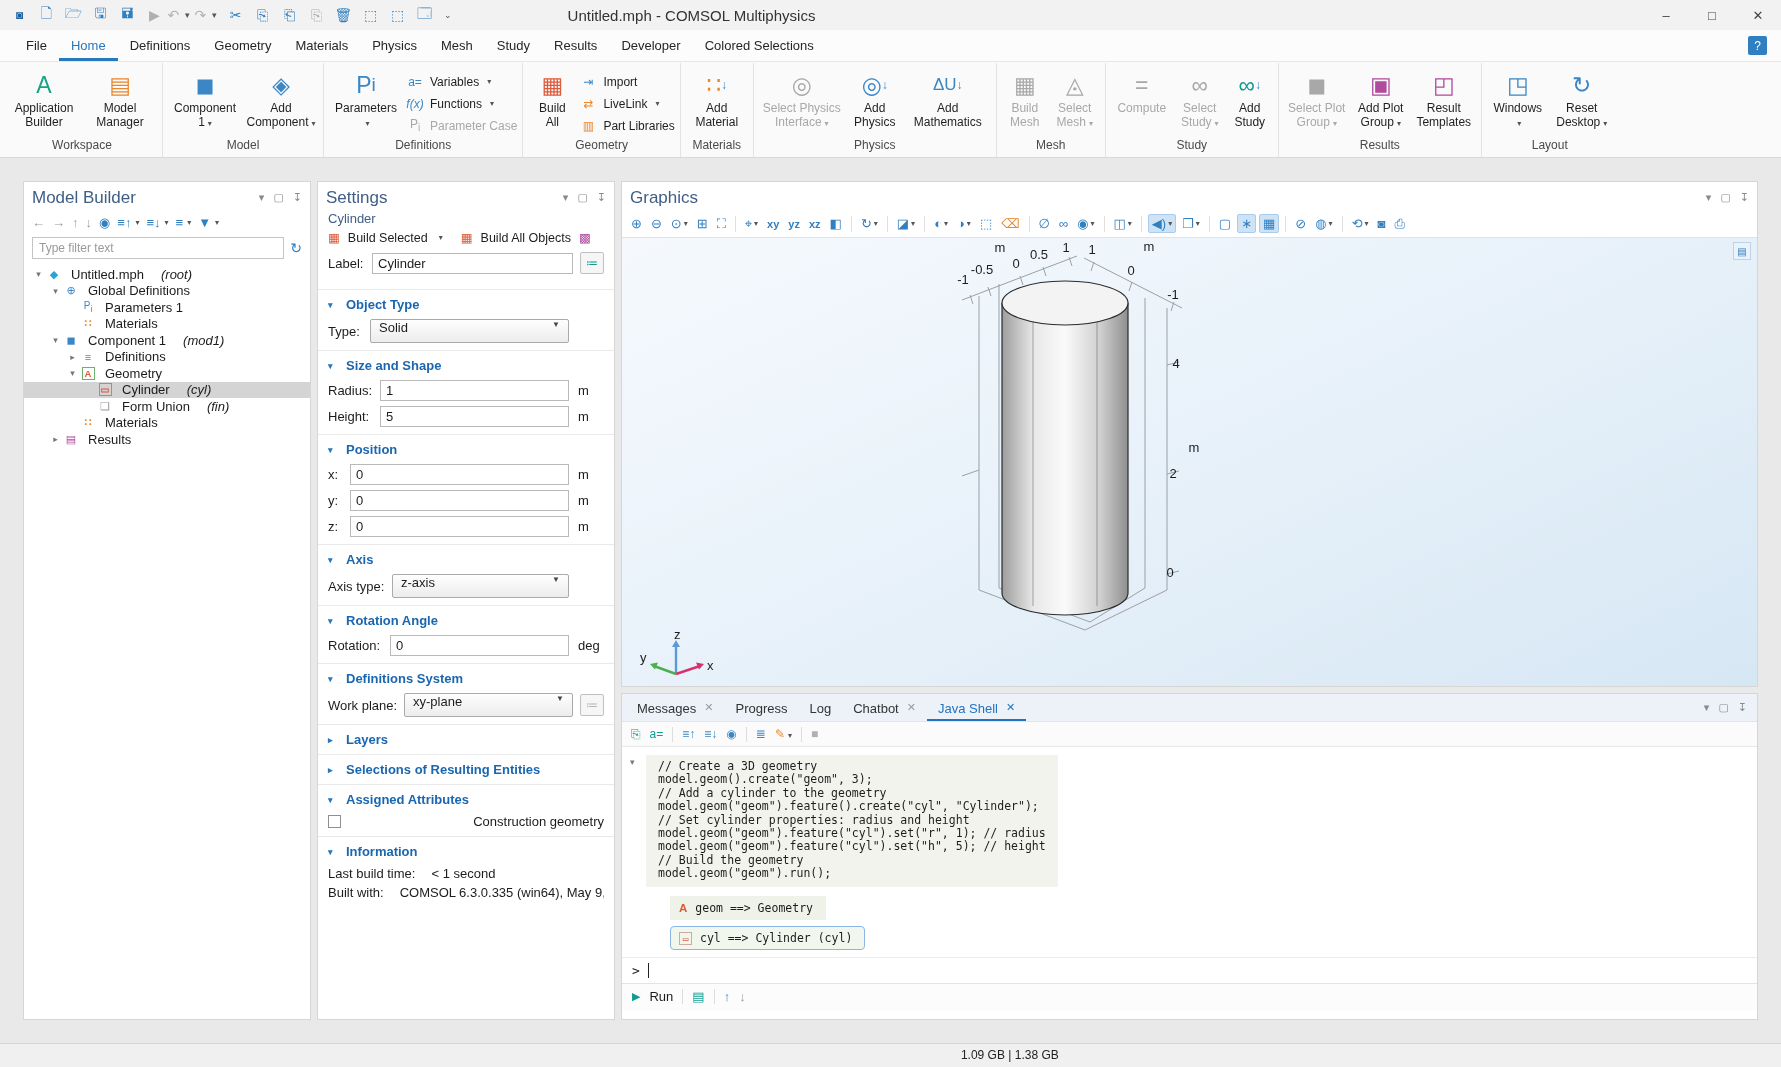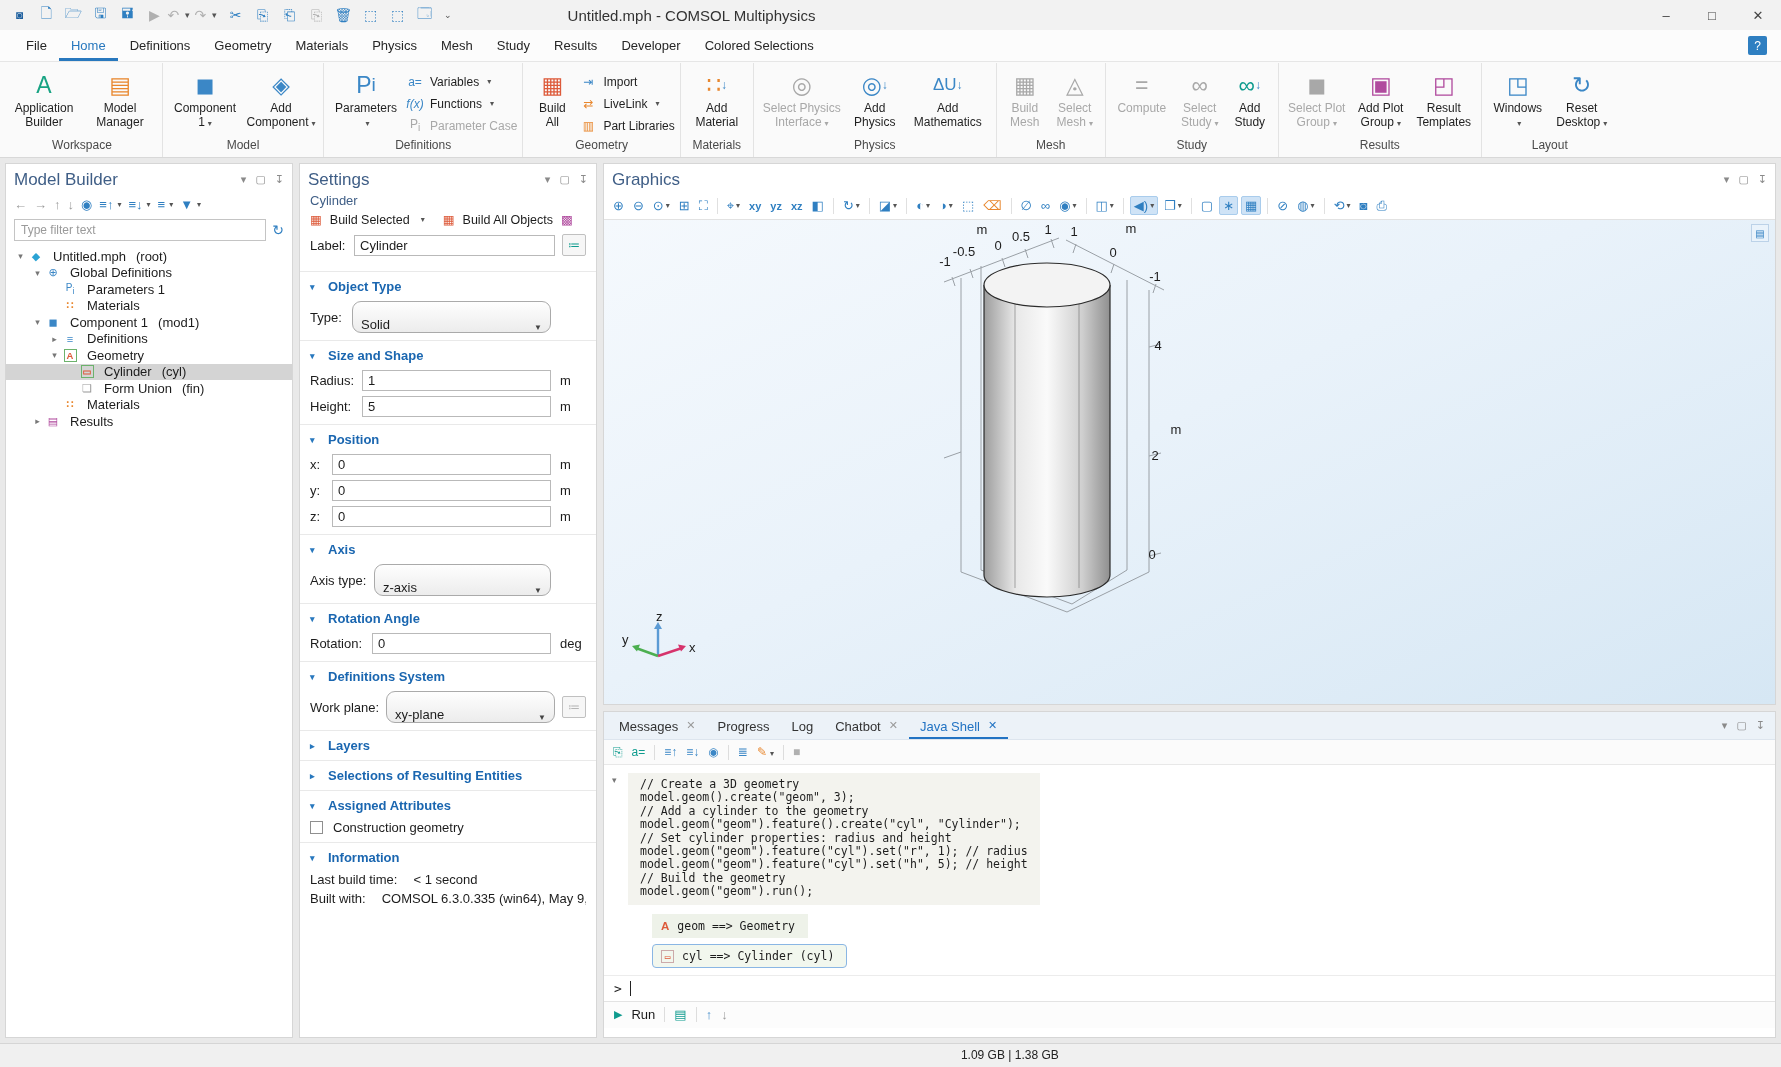--- a/index.html
+++ b/index.html
@@ -32,59 +32,59 @@
   .rcol2 { display:flex; flex-direction:column; justify-content:flex-start; gap:3px; padding-top:4px; }
   .rsm { display:flex; align-items:center; gap:5px; font-size:12px; height:19px; white-space:nowrap; color:#1f1f1f; }
   .rsm .sic { width:20px; text-align:center; font-size:12px; }
   .chev { font-size:8px; color:#555; margin-left:3px; }
   .dis, .dis * { color:#a8a8a8 !important; }
   .c-blue{color:#3b87c6;} .c-or{color:#e8872e;} .c-red{color:#dd5a3a;} .c-grn{color:#18a383;}
   .c-mag{color:#b04b9e;} .c-teal{color:#0f9b8e;}
   .fnit { font-style:italic; }
 
   
-  .ws { display:grid; grid-template-columns:288px 298px 1fr; gap:6px; padding:5px; height:885px; }
+  .ws { display:grid; grid-template-columns:288px 298px 1fr; gap:6px; padding:23px; height:885px; }
   .panel { background:#fff; border:1px solid #d6d6d6; display:flex; flex-direction:column; min-width:0; overflow:hidden; }
   .phead { height:28px; display:flex; align-items:center; padding:3px 8px 0; flex:none; }
   .ptitle { font-size:17px; color:#3f5e86; }
   .pctl { margin-left:auto; display:flex; gap:9px; color:#8a8a8a; font-size:11px; }
   .pctl span { cursor:default; }
 
   
   .mbtools { height:25px; display:flex; align-items:center; gap:7px; padding:0 8px; font-size:13px; color:#2f7fc1; flex:none; }
   .mbtools .tchev2 { font-size:8px; color:#555; margin-left:-3px; }
   .filterrow { display:flex; gap:6px; padding:2px 8px 4px; align-items:center; flex:none; }
   .filterrow input { flex:1; height:22px; border:1px solid #c4c4c4; font-size:12px; padding:0 6px; color:#333; font-family:"Liberation Sans",sans-serif; }
   .filterrow input::placeholder { color:#9a9a9a; }
   .refr { color:#2f7fc1; font-size:14px; }
   .tree { flex:1; overflow:hidden; padding-top:3px; font-size:13px; }
   .trow { height:16.5px; display:flex; align-items:center; white-space:nowrap; }
   .trow.sel { background:#d4d4d4; }
   .texp { width:13px; text-align:center; color:#777; font-size:9px; flex:none; }
   .tic { width:18px; text-align:center; font-size:11px; flex:none; }
   .tlbl { margin-left:8px; }
-  .tsuf { margin-left:10px; }
+  .tsuf { font-style:italic; margin-left:17px; }
   .icbox { display:inline-block; width:13px; height:13px; line-height:11px; text-align:center; border:1px solid #6cb26c; font-size:9.5px; font-weight:bold; }
 
   
   .sethead { padding:0 10px; flex:none; }
   .subt { font-size:13px; color:#3f5e86; margin:1px 0 4px; }
   .stools { display:flex; align-items:center; gap:8px; font-size:12.5px; margin-bottom:7px; }
   .sbody { flex:1; overflow:hidden; padding:0 10px 6px; }
   .sep { height:1px; background:#e9e9e9; margin:7px -10px; }
   .shead { display:flex; align-items:center; gap:8px; color:#1a66b0; font-weight:bold; font-size:13px; margin:4px 0 7px; }
   .shead .sc { color:#2878be; font-size:9px; width:10px; }
   .frow { display:flex; align-items:center; margin:5px 0; }
   .flbl { font-size:13px; flex:none; }
   .finp { flex:1; height:21px; border:1px solid #b9b9b9; font-size:13px; padding:0 5px; color:#1c1c1c; font-family:"Liberation Sans",sans-serif; min-width:0; }
   .funit { width:26px; text-align:left; margin-left:9px; font-size:13px; flex:none; }
-  .dd { flex:1; height:32px; border:1px solid #aaa; background:linear-gradient(#fefefe,#ececec); display:flex; align-items:flex-end; padding:0 8px; font-size:13px; border-radius:9px; }
+  .dd { flex:1; height:24px; border:1px solid #aaa; background:linear-gradient(#fefefe,#ececec); display:flex; align-items:flex-start; padding:0 8px; font-size:13px; border-radius:2px; }
   .dd .da { margin-left:auto; font-size:8px; color:#444; }
   .sqbtn { width:24px; height:22px; border:1px solid #c0c0c0; background:#f6f6f6; display:flex; align-items:center; justify-content:center; font-size:12px; margin-left:7px; flex:none; border-radius:2px; }
-  .ckrow { display:flex; align-items:center; gap:10px; margin:4px 0 2px; font-size:13px; }
+  .ckrow { display:flex; align-items:center; gap:20px; margin:4px 0 2px; font-size:13px;justify-content:space-between; }
   .ckbox { width:13px; height:13px; border:1px solid #8f8f8f; background:#fff; flex:none; }
   .inforow { display:flex; margin:4px 0; font-size:13px; }
   .infok { flex:none; margin-right:16px; }
   .infov { white-space:nowrap; overflow:hidden; }
 
   
   .gtools { height:28px; display:flex; align-items:center; gap:3px; padding:0 6px; border-bottom:1px solid #e2e2e2; font-size:13px; color:#2f7fc1; flex:none; }
   .gt { padding:1px 3px; display:flex; align-items:center; }
   .gt .chev { margin-left:2px; }
   .gt.hl { background:#cfe3f6; border:1px solid #a9ccec; border-radius:2px; }

